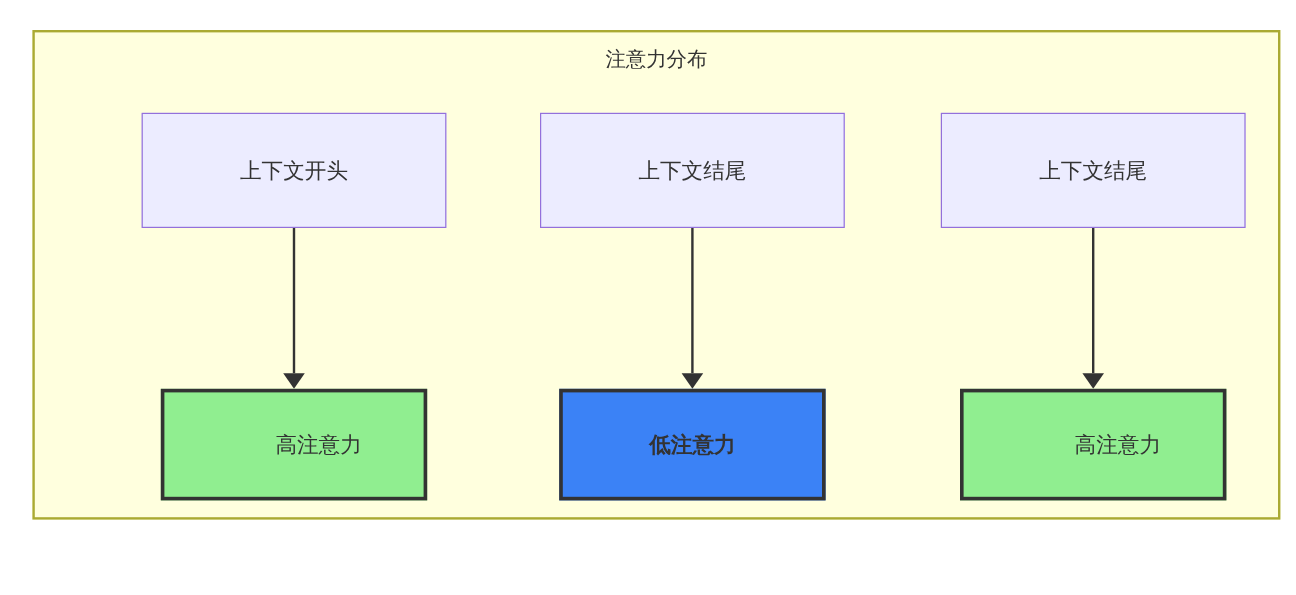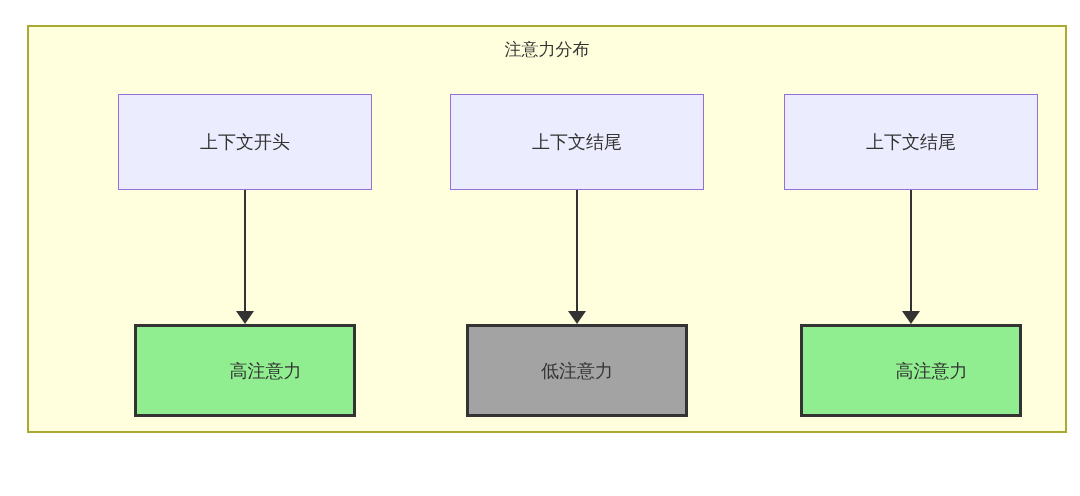--- a/index.html
+++ b/index.html
@@ -69,21 +69,21 @@
     width: 0; height: 0;
     border-left: 9px solid transparent;
     border-right: 9px solid transparent;
     border-top: 13px solid #333333;
   }
   .node.result {
     width: 222px; height: 93px;
     border: 3px solid #333333;
   }
   .node.result.high { background: #90ee90; padding-left: 41px; }
-  .node.result.low  { background: #a3a3a3; }
+  .node.result.low  { background: #3b82f6; font-weight: bold; }
 </style>
 </head>
 <body>
 
 <div class="canvas">
   <div class="cluster">
     <div class="cluster-title">注意力分布</div>
 
     <div class="column col-1">
       <div class="node source">

